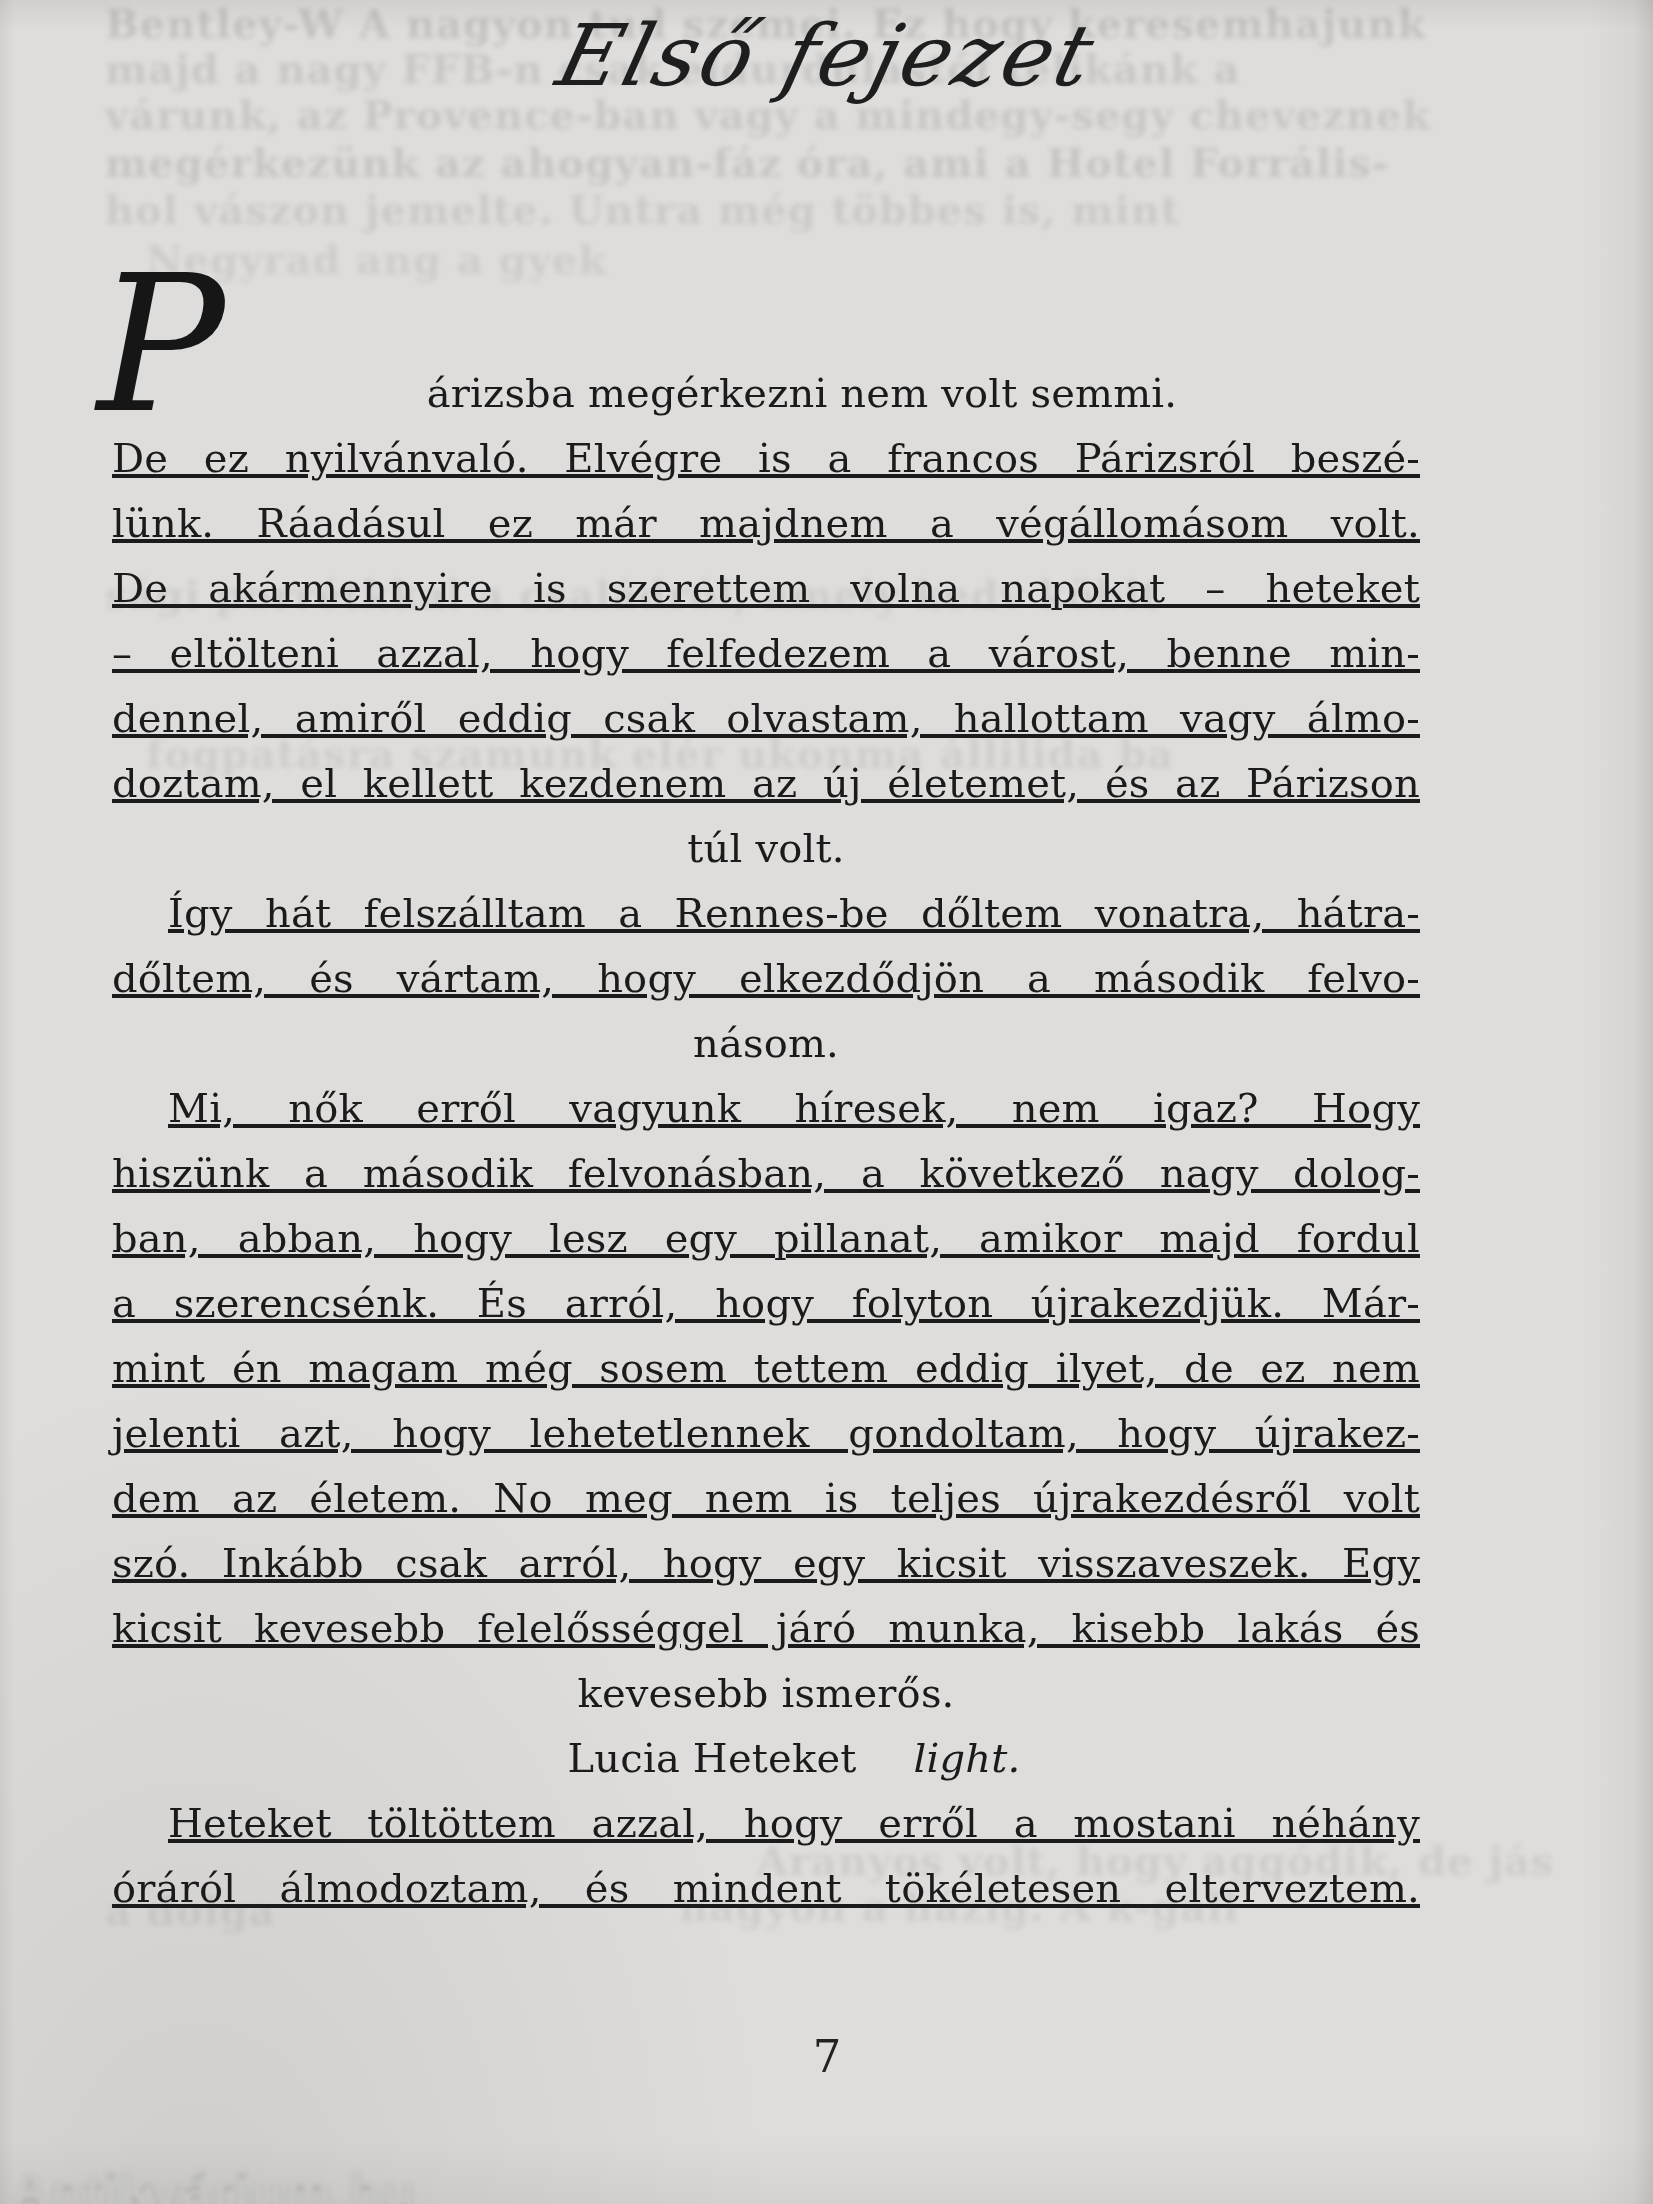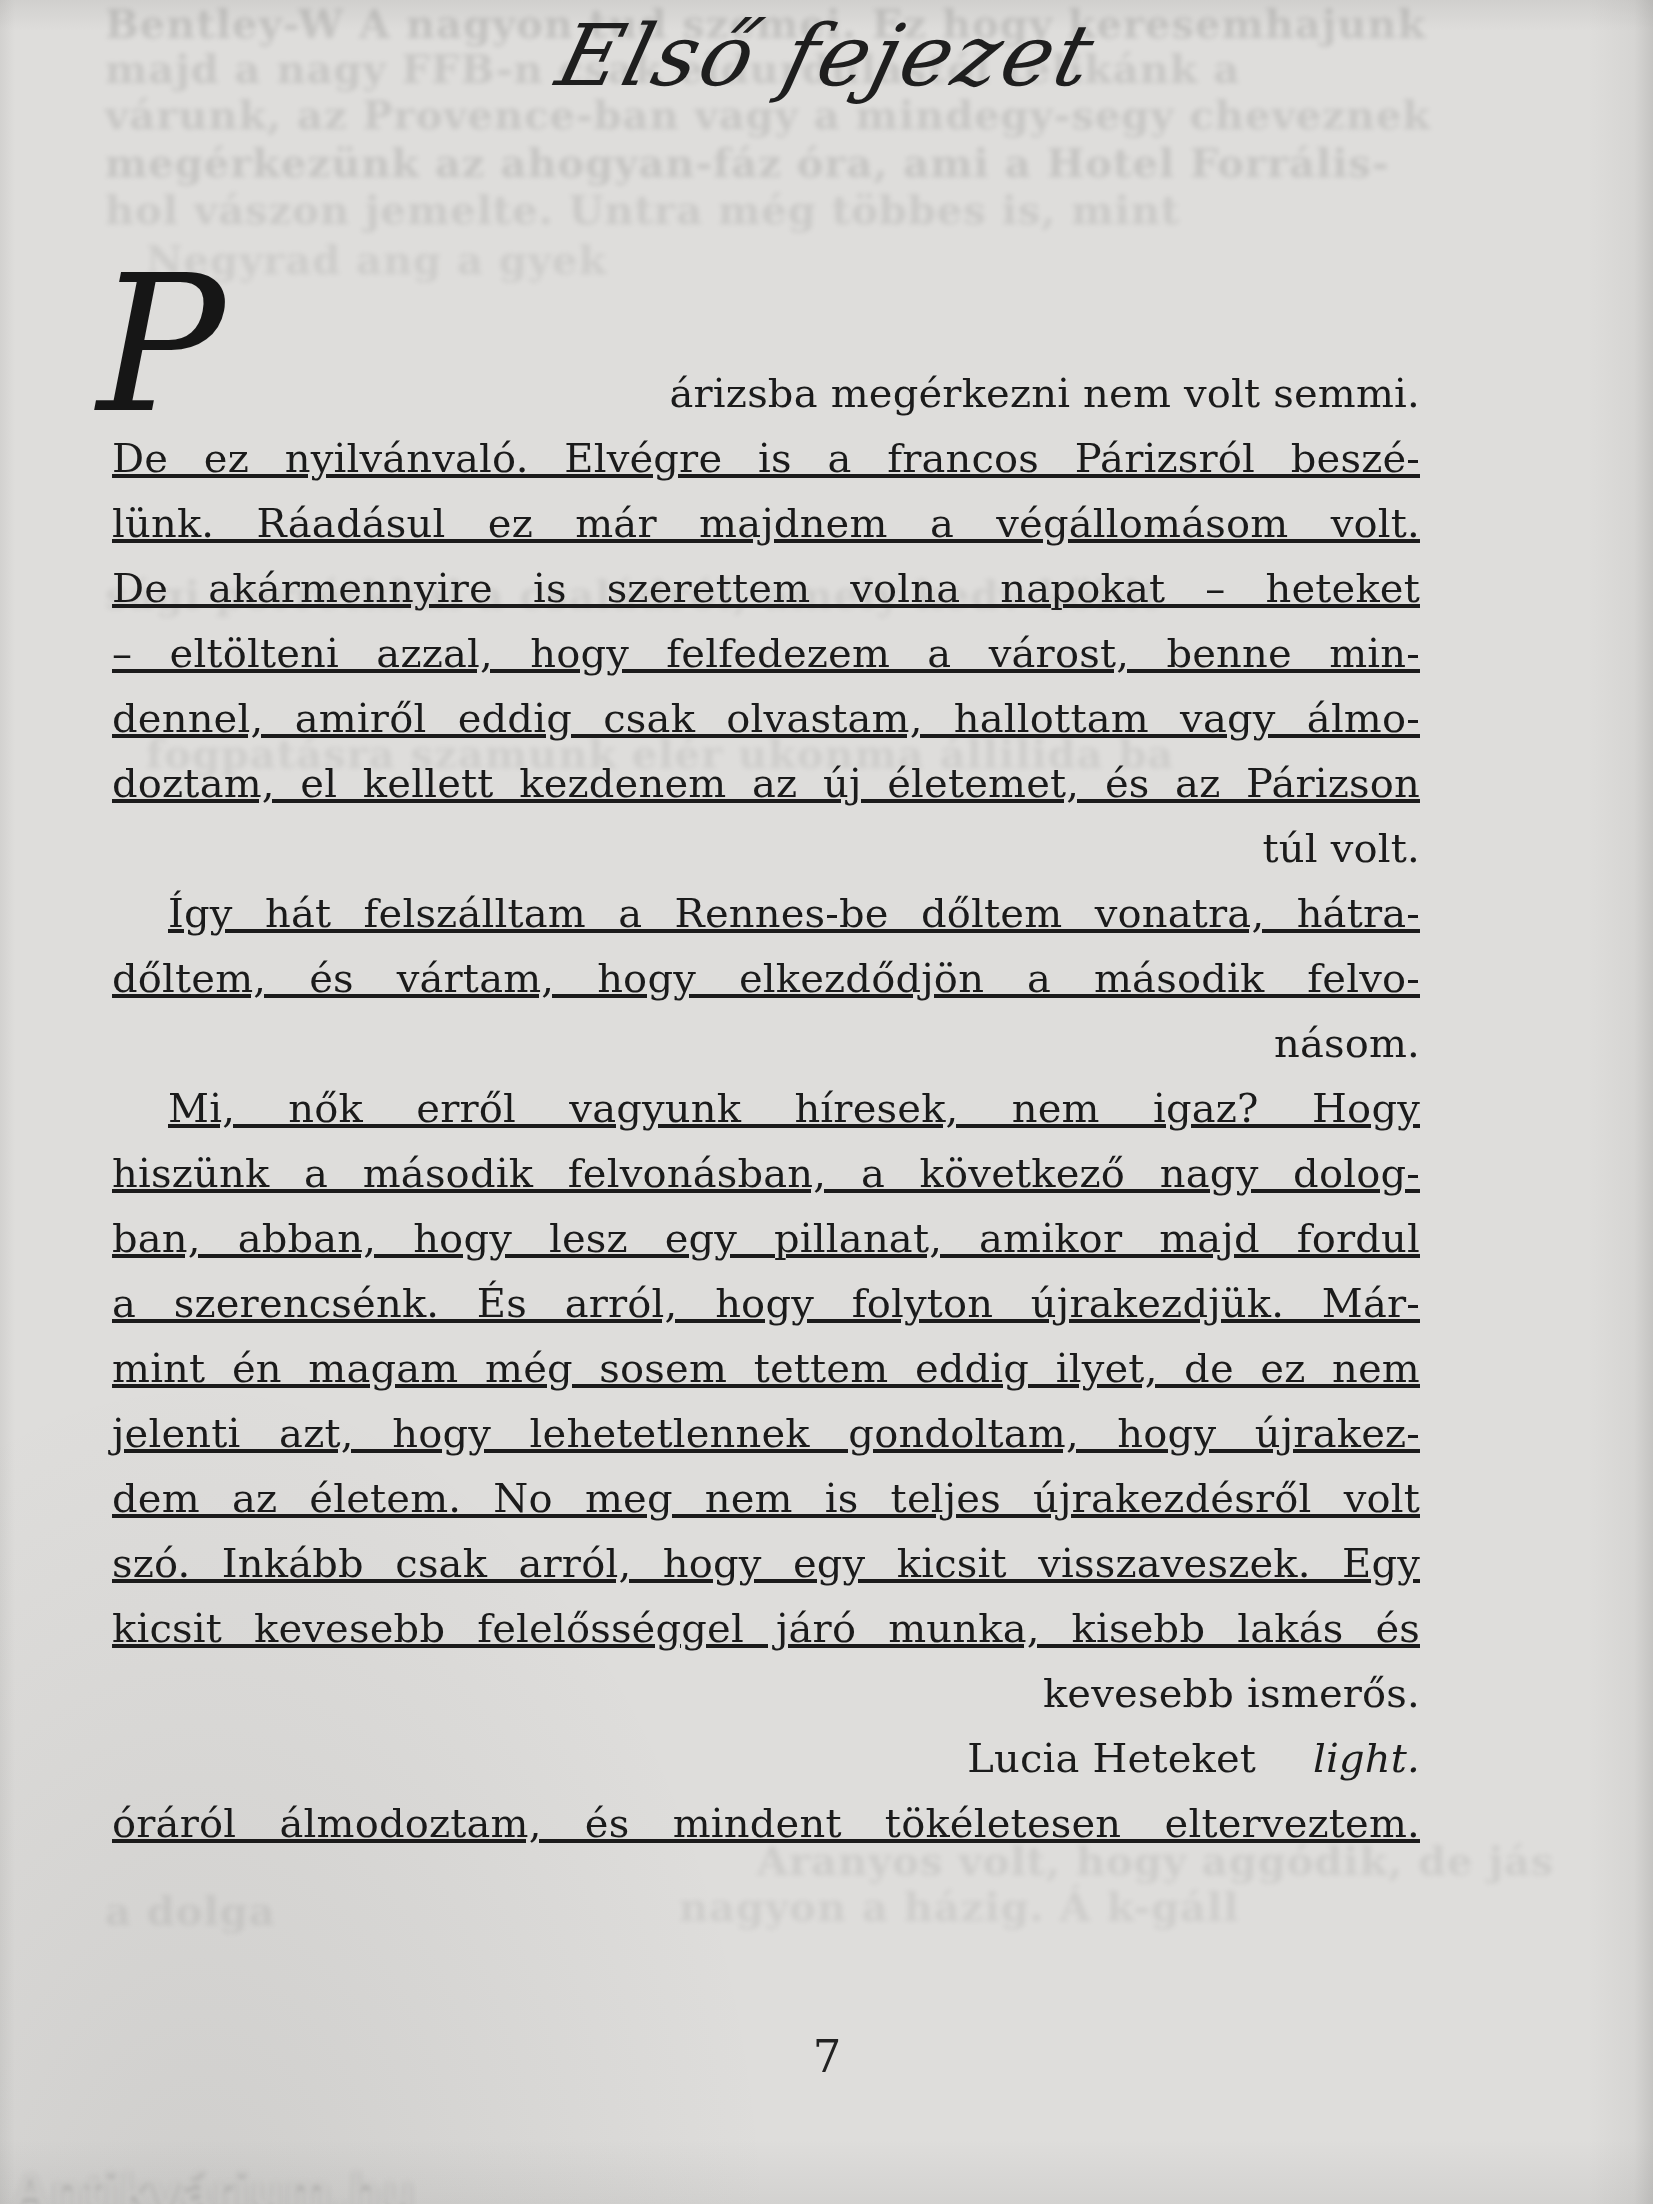--- a/index.html
+++ b/index.html
@@ -34,21 +34,21 @@
     color:#161616;
   }
   .textblock{
     position:absolute;left:112px;top:361px;width:1308px;
   }
   .line{
     font-size:40px;
     line-height:65px;
     height:65px;
     letter-spacing:0.2px;
-    text-align:right;
+    text-align:center;
     white-space:nowrap;
   }
   .line.j{
     white-space:normal;
     text-align:justify;
     text-align-last:justify;
     text-decoration:underline;
   }
   .line.ind{ text-indent:56px; }
   .line.first{ padding-left:72px; }
@@ -118,20 +118,21 @@
       <div class="line j"><span>hiszünk a második felvonásban, a következő nagy dolog-</span></div>
       <div class="line j"><span>ban, abban, hogy lesz egy pillanat, amikor majd fordul</span></div>
       <div class="line j"><span>a szerencsénk. És arról, hogy folyton újrakezdjük. Már-</span></div>
       <div class="line j"><span>mint én magam még sosem tettem eddig ilyet, de ez nem</span></div>
       <div class="line j"><span>jelenti azt, hogy lehetetlennek gondoltam, hogy újrakez-</span></div>
       <div class="line j"><span>dem az életem. No meg nem is teljes újrakezdésről volt</span></div>
       <div class="line j"><span>szó. Inkább csak arról, hogy egy kicsit visszaveszek. Egy</span></div>
       <div class="line j"><span>kicsit kevesebb felelősséggel járó munka, kisebb lakás és</span></div>
       <div class="line"><span>kevesebb ismerős.</span></div>
       <div class="line ind"><span>Lucia Heteket </span><span class="it">light.</span></div>
+      <div class="line j ind"><span>Heteket töltöttem azzal, hogy erről a mostani néhány</span></div>
       <div class="line j"><span>óráról álmodoztam, és mindent tökéletesen elterveztem.</span></div>
     </div>
 
   <div class="pagenum">7</div>
 
   <div class="watermark">Antikvárium.hu</div>
 
 </div>
 
 

